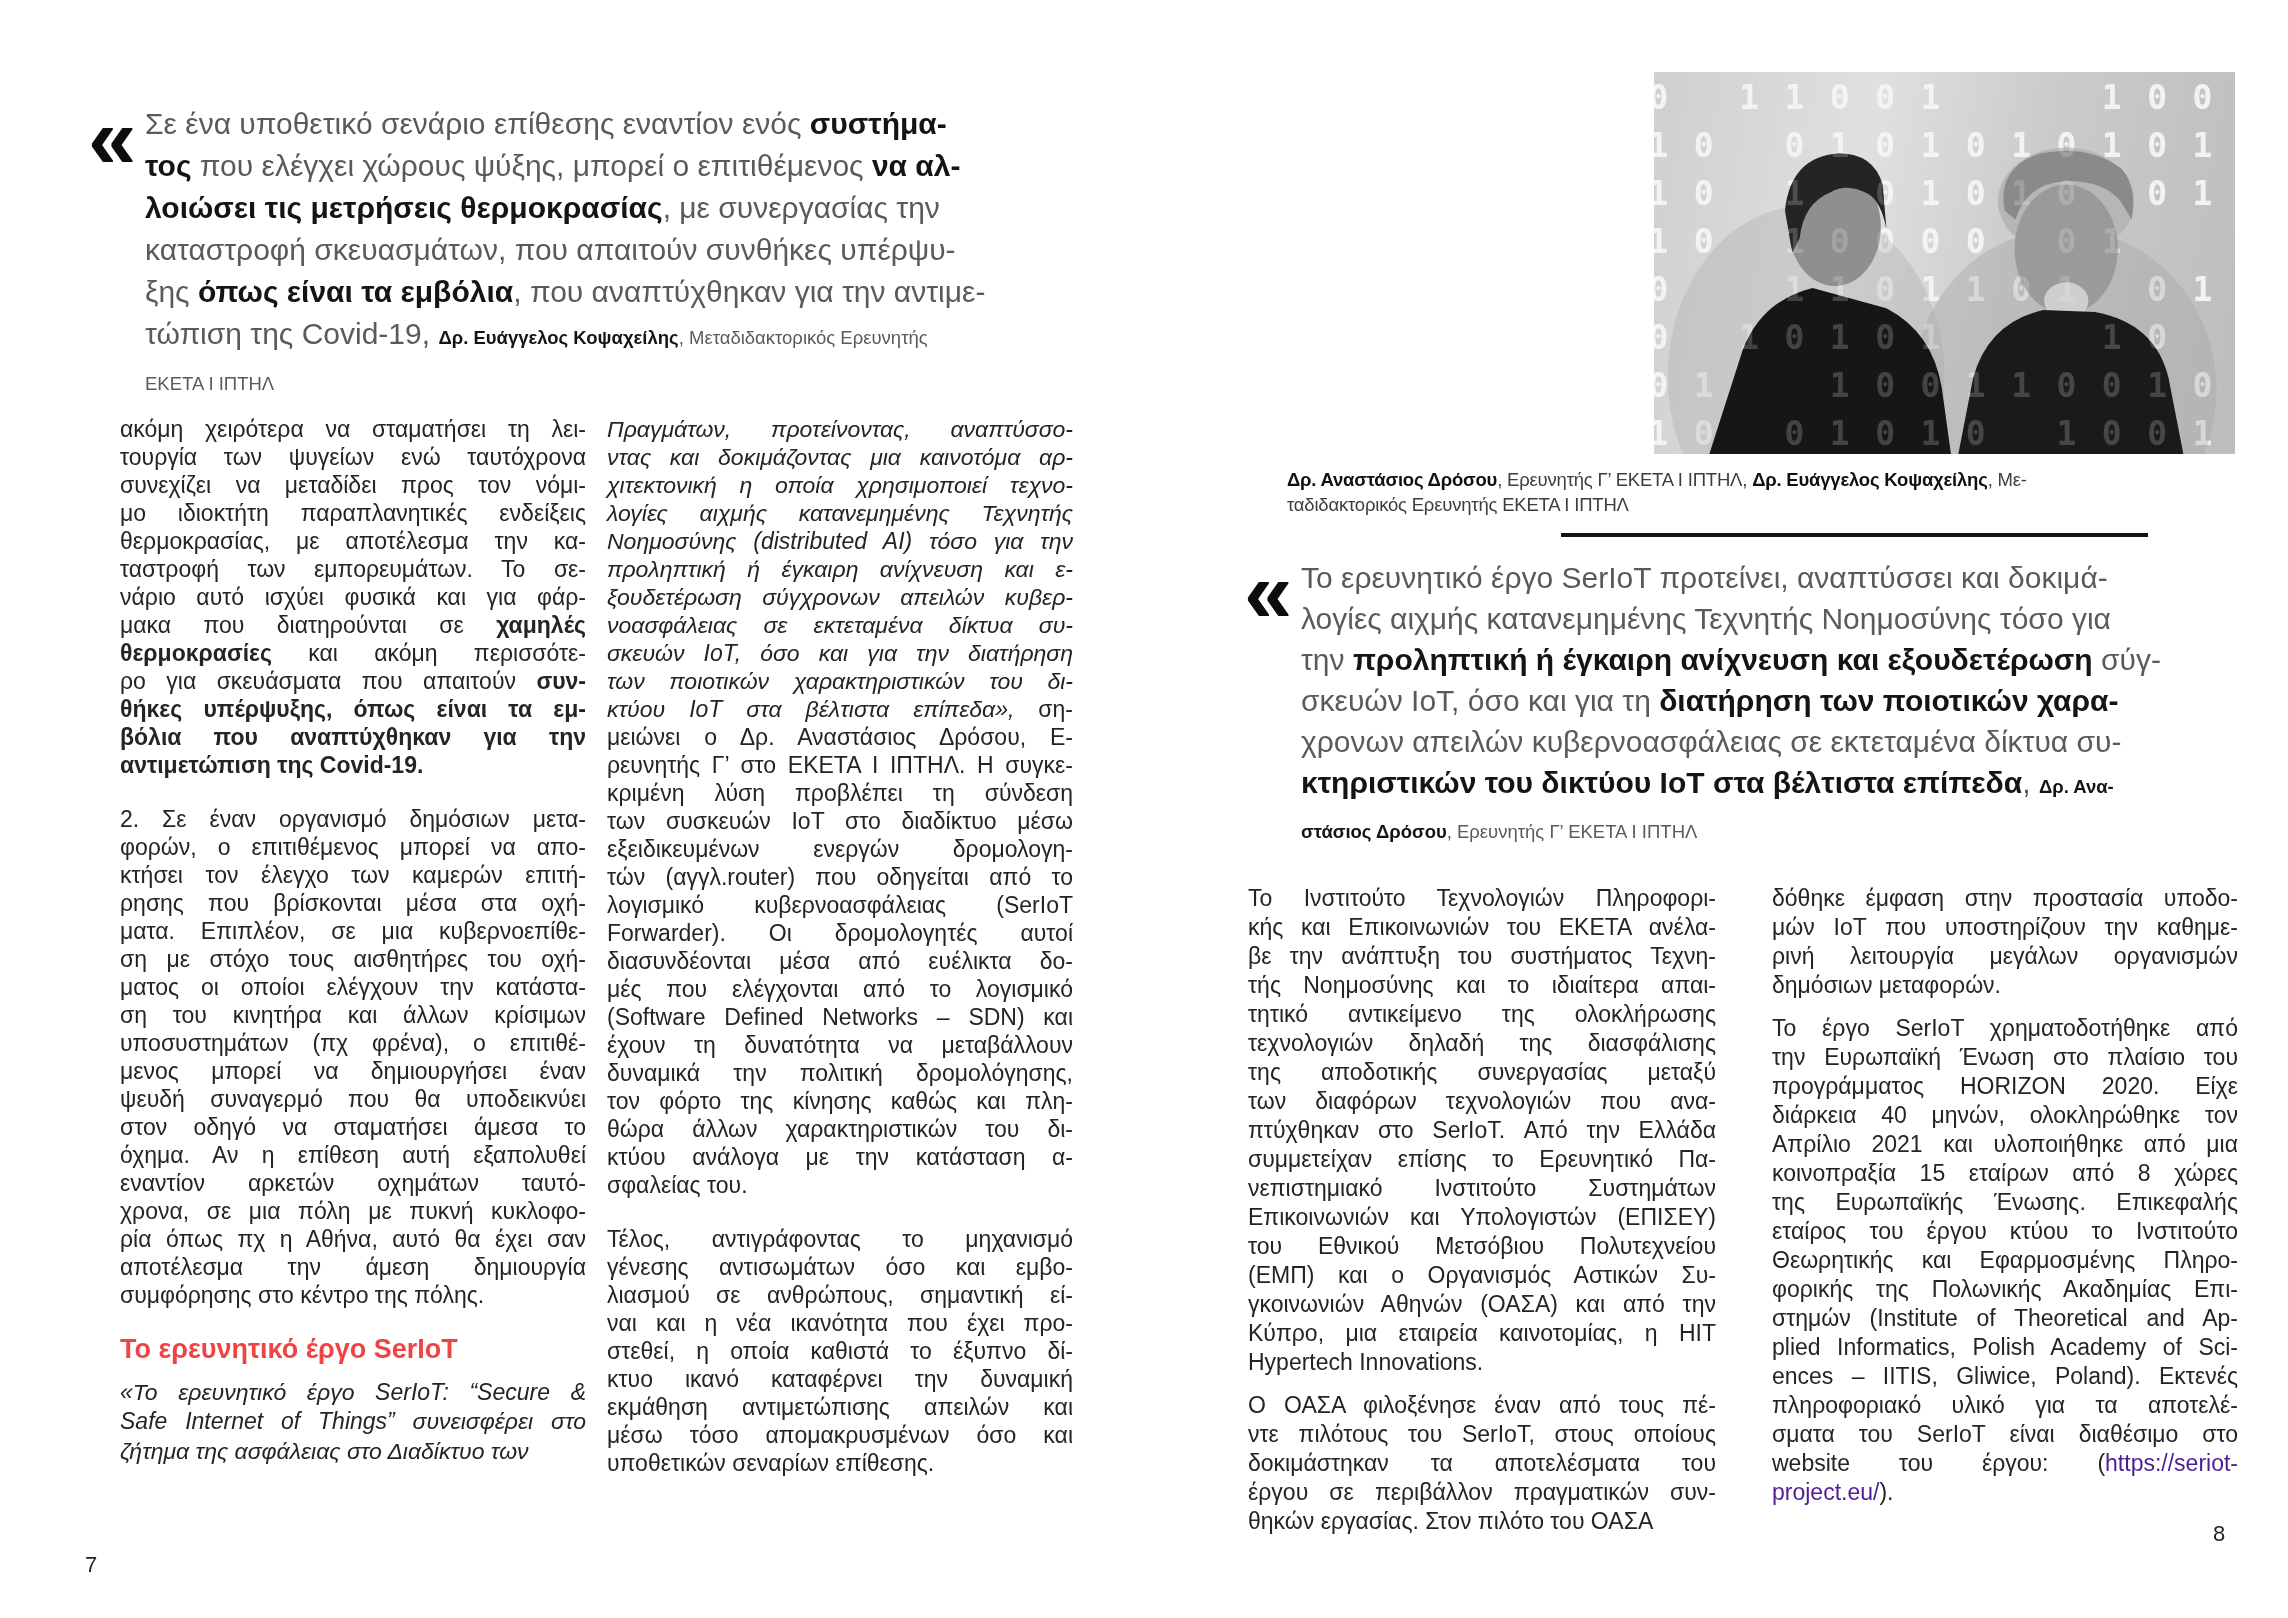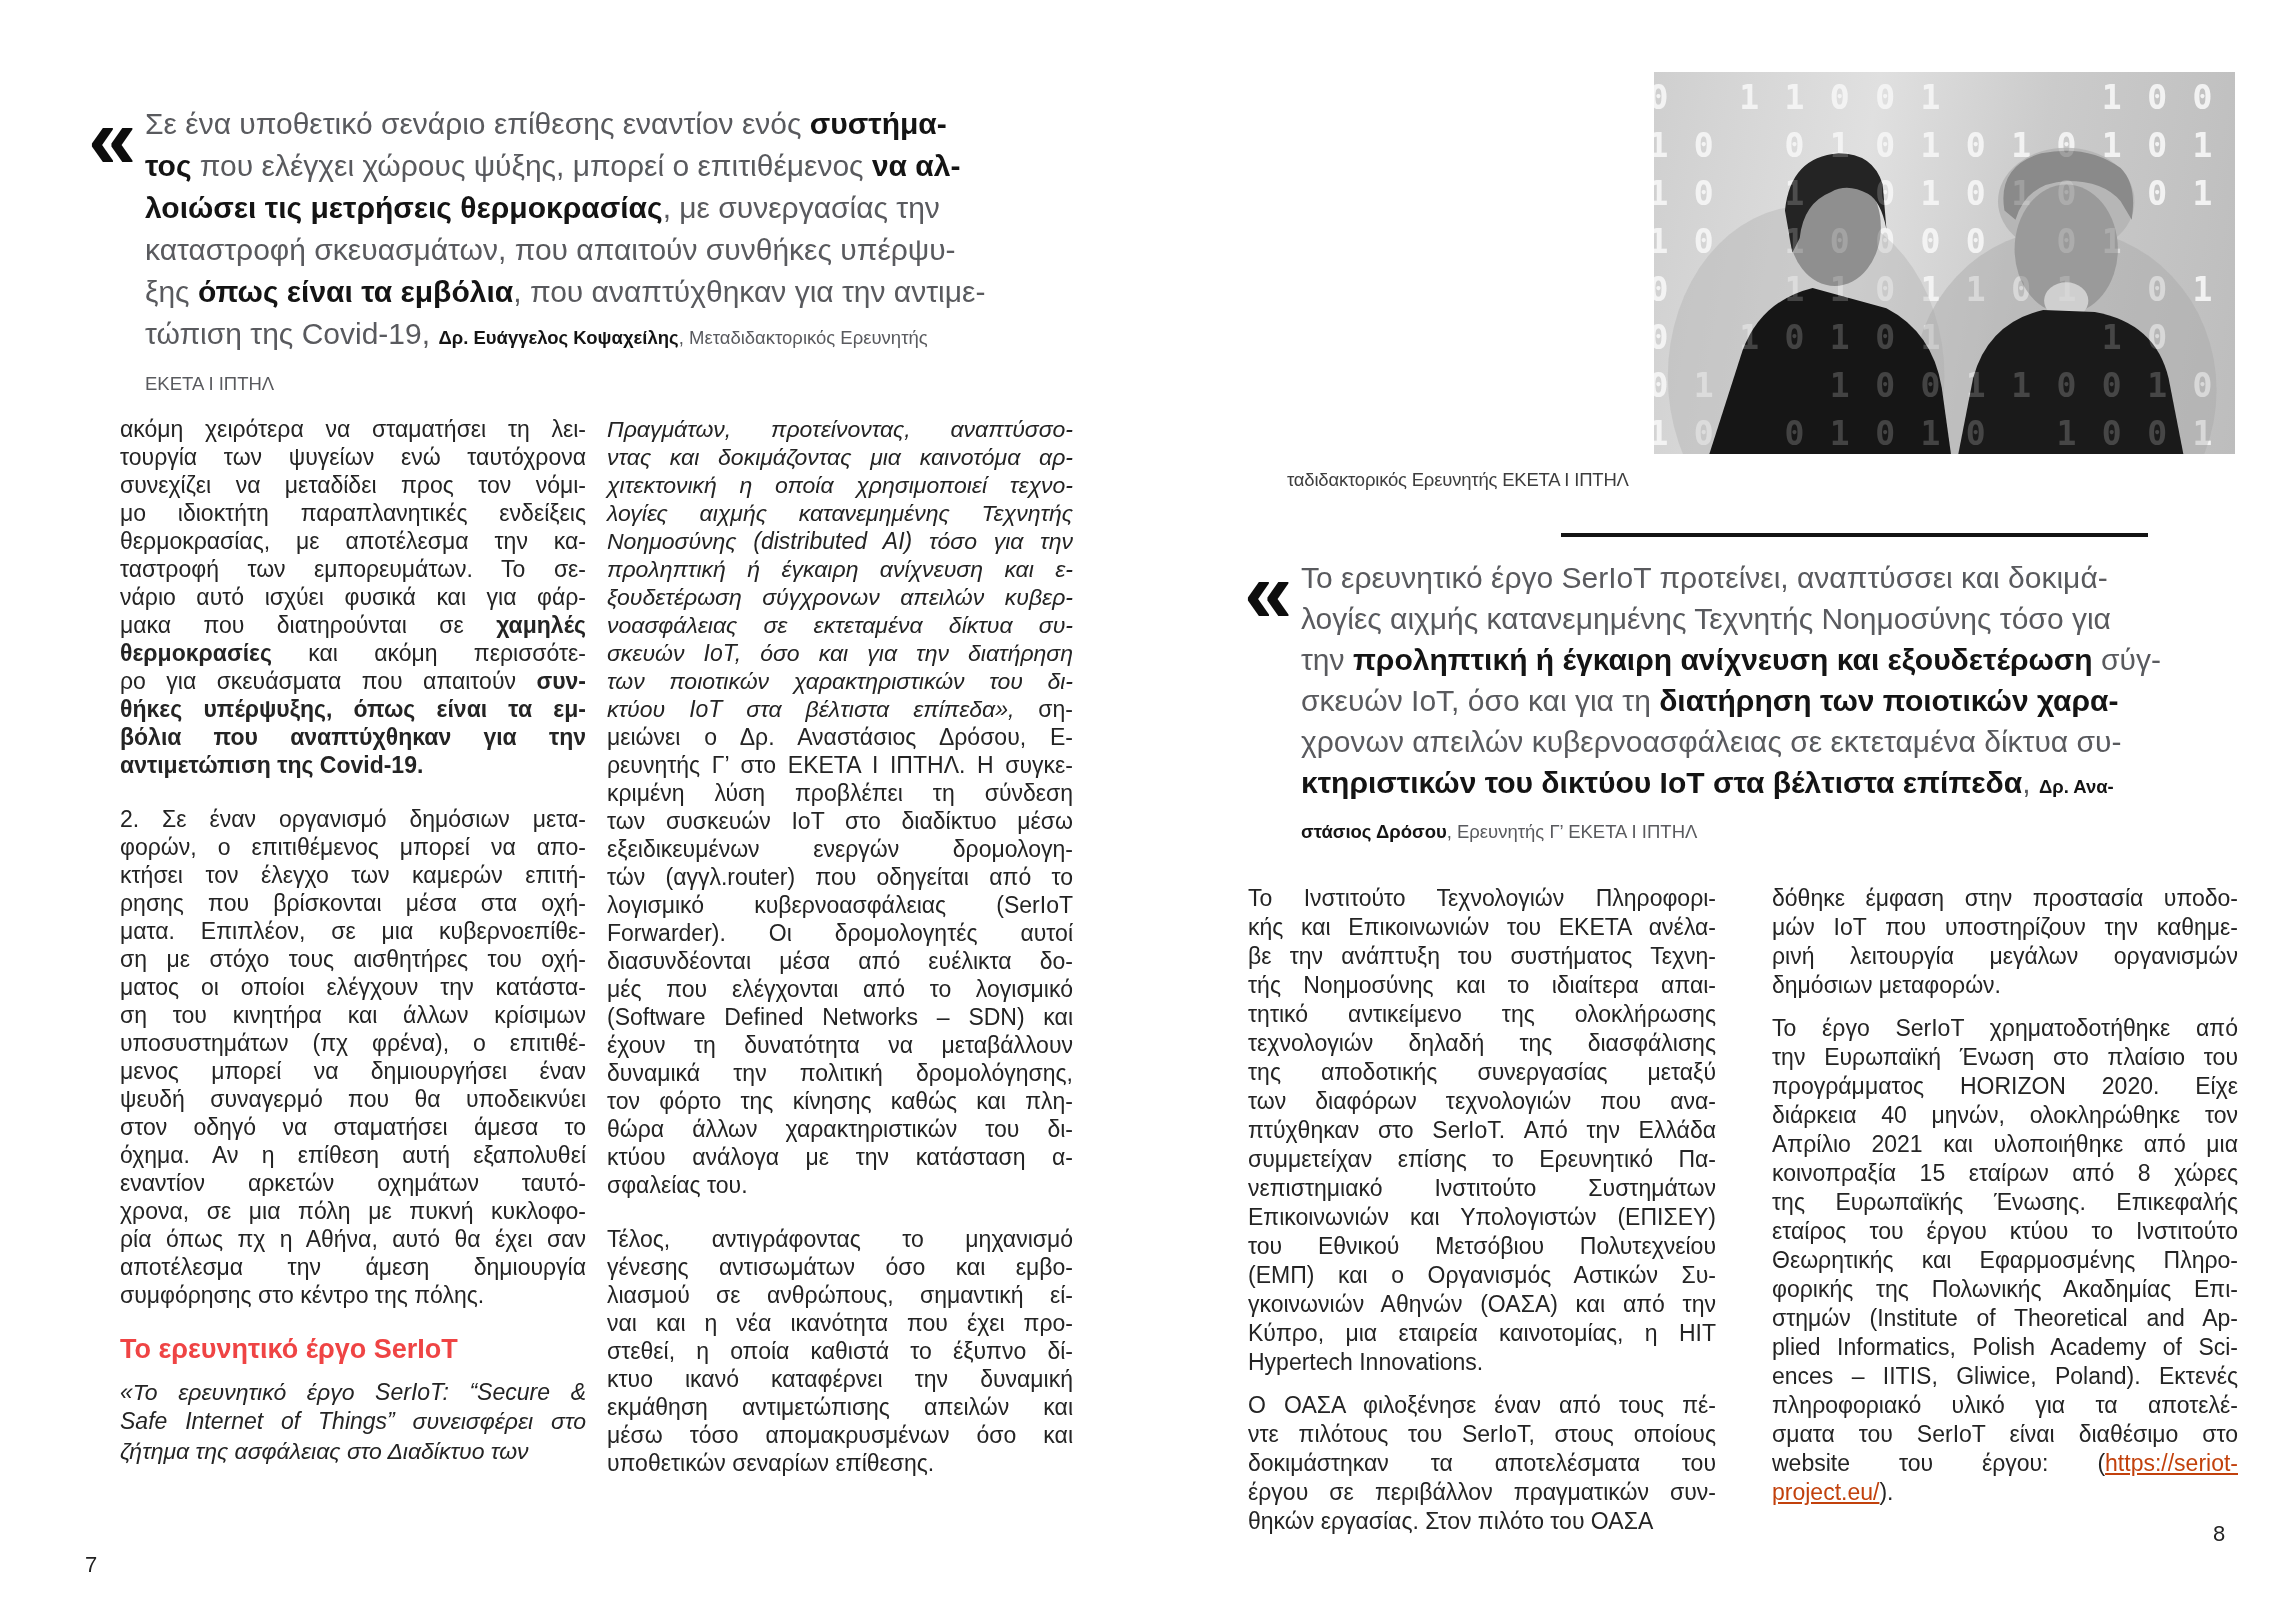--- a/index.html
+++ b/index.html
@@ -14,21 +14,21 @@
     font-weight:800;color:#0d0d0d;font-size:87px;line-height:74px;
     letter-spacing:-6.5px;width:57px;flex:0 0 57px;margin-top:-1.8px;
   }
   .pq .qlines{font-size:30px;color:#595a5e;}
   #lp-quote .qlines{line-height:42px;}
   #rp-quote .qlines{line-height:41px;}
   .pq span.b{color:#141414;}
   .b{font-weight:bold;}
   .it{font-style:italic;}
   .att{font-size:18.5px;}
-  .lnk{color:#c2410c;text-decoration:underline;}
+  .lnk{color:#4c1d95;}
   
   .bodycol{position:absolute;width:466px;font-size:23px;line-height:28px;color:#242424;}
   .rp .bodycol{line-height:29px;}
   .para{margin:0 0 26px 0;}
   .rp .para{margin:0 0 14px 0;}
   .just .ln{text-align:justify;text-align-last:justify;}
   .just .ln.last{text-align-last:left;}
   .ital{font-style:italic;line-height:29.5px;}
   .sec-heading{
     color:#ef4444;font-weight:bold;font-size:27px;margin:20px 0 14.8px 0;
@@ -199,20 +199,21 @@
 1 0   0 1 0 1 0 1 0 1 0 1 0 1 0 0
 1 0   1   0 1 0 1 0   0 1   0 1 0
 1 0   1 0 0 0 0   0 1      0 0 0
 0     1 1 0 1 1 0 1   0 1    0
 0   1 0 1 0 1       1 0   0 1
 0 1     1 0 0 1 1 0 0 1 0
 1 0   0 1 0 1 0   1 0 0 1 0</div>
   </div>
 
   <div id="photo-caption">
+      <div class="ln"><span class="b">Δρ. Αναστάσιος Δρόσου</span><span>, Ερευνητής Γ’ ΕΚΕΤΑ Ι ΙΠΤΗΛ, </span><span class="b">Δρ. Ευάγγελος Κοψαχείλης</span><span>, Με-</span></div>
       <div class="ln last"><span>ταδιδακτορικός Ερευνητής ΕΚΕΤΑ Ι ΙΠΤΗΛ</span></div>
     </div>
   <div id="caption-rule"></div>
 
   <div class="pq" id="rp-quote" style="left:1244px;top:557px;width:999px;">
     <div class="mark">«</div>
     <div class="qlines">
         <div class="ln"><span>Το ερευνητικό έργο SerIoT  προτείνει, αναπτύσσει και δοκιμά-</span></div>
         <div class="ln"><span>λογίες αιχμής κατανεμημένης Τεχνητής Νοημοσύνης τόσο για</span></div>
         <div class="ln"><span>την </span><span class="b">προληπτική ή έγκαιρη ανίχνευση και εξουδετέρωση</span><span> σύγ-</span></div>

